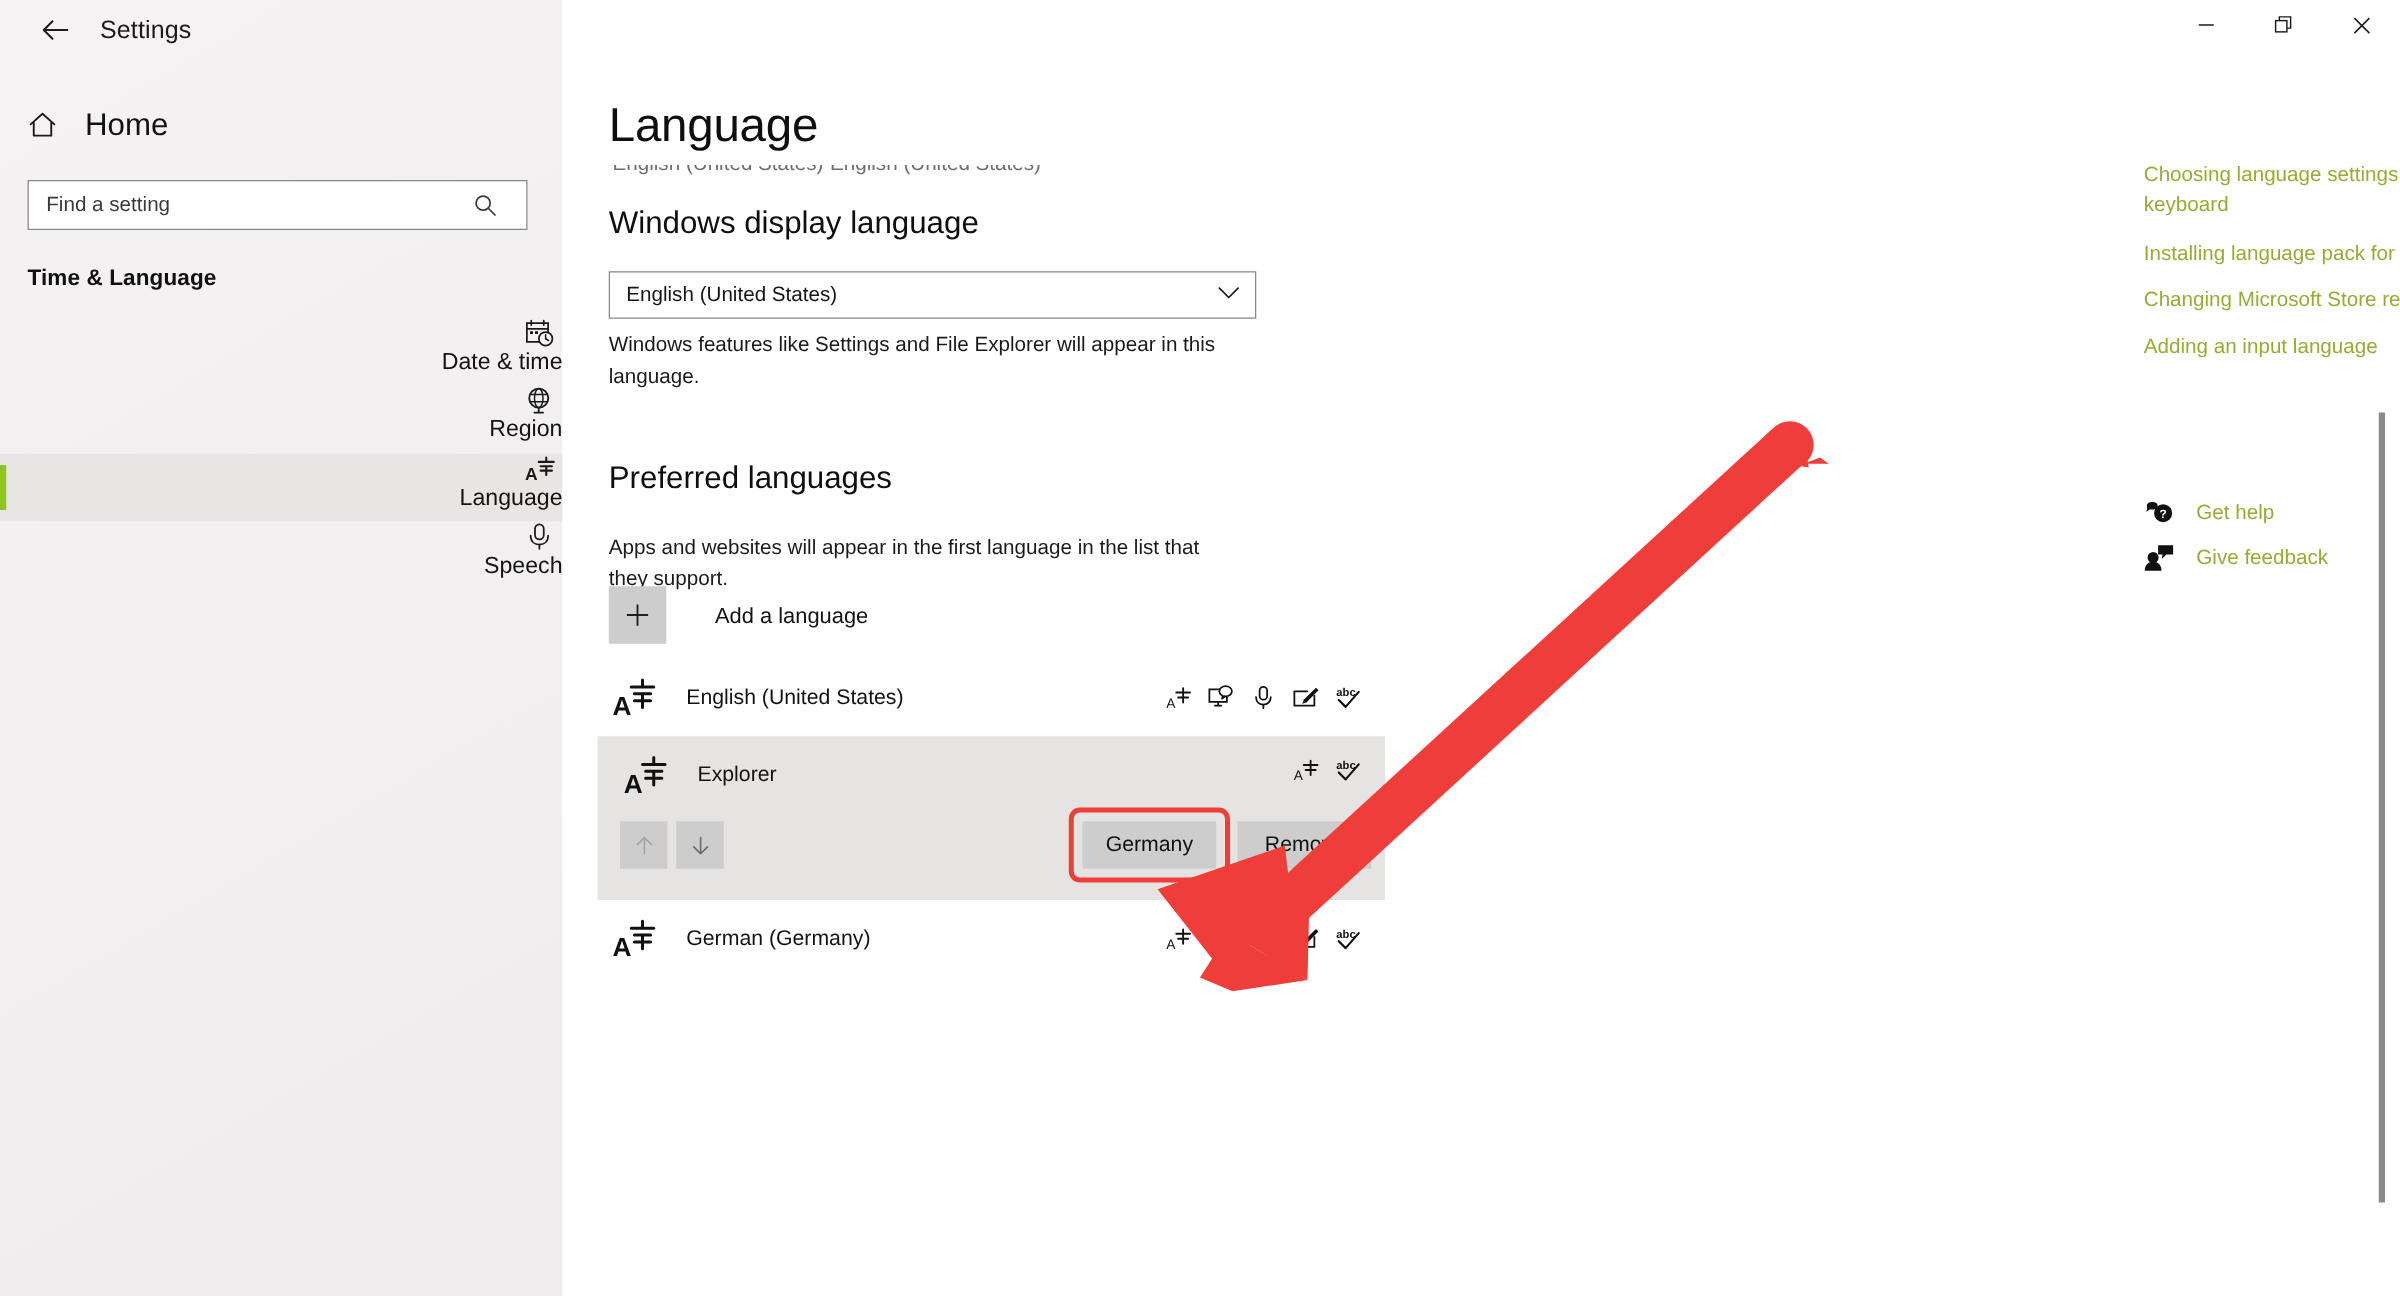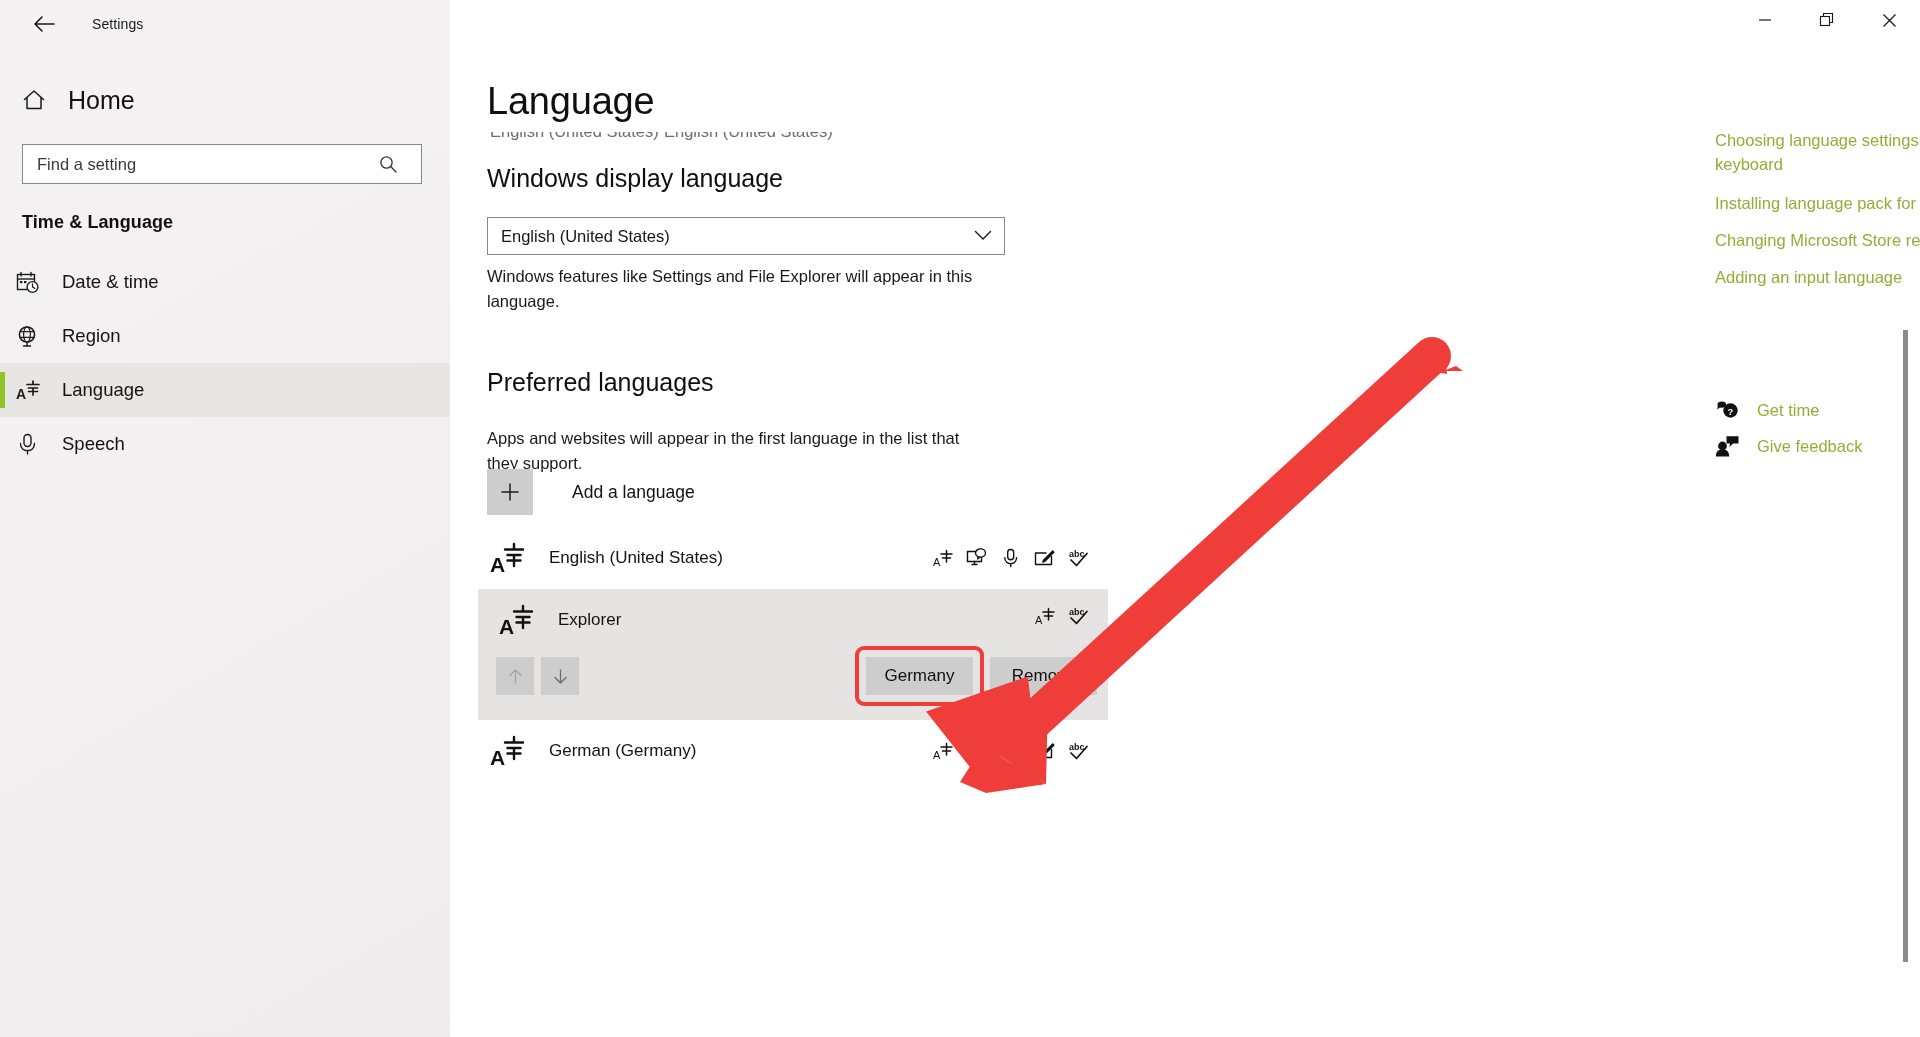--- a/index.html
+++ b/index.html
@@ -16,21 +16,21 @@
     width: 450px; height: 1037px;
     background: linear-gradient(150deg, #f4f2f2 0%, #f2f0f0 40%, #eeecec 100%);
     position: relative; flex: 0 0 450px;
   }
   .titlebar-left { height: 48px; display: flex; align-items: center; padding-left: 22px; }
   .back-btn {
     width: 44px; height: 36px; display: flex; align-items: center; justify-content: center;
     cursor: pointer;
   }
   .back-btn svg { display: block; }
-  .app-title { font-size: 14px; color: #1a1a1a; margin-left: 26px; letter-spacing: .1px; }
+  .app-title { font-size: 20px; color: #1a1a1a; margin-left: 14px; letter-spacing: .1px; }
 
   .home-row {
     display: flex; align-items: center; height: 44px;
     margin-top: 30px; padding-left: 22px; cursor: pointer;
   }
   .home-row .ic { width: 30px; display:flex; align-items:center; justify-content:flex-start; }
   .home-row .lbl { font-size: 25px; color: #121212; margin-left: 16px; }
 
   .search-wrap { margin: 22px 0 0 22px; width: 400px; position: relative; }
   .search-box {
@@ -45,22 +45,22 @@
   .search-box input::placeholder { color: #3a3a3a; }
   .search-ic { width: 40px; display: flex; align-items: center; justify-content: center; cursor: pointer; }
 
   .cat-title {
     font-size: 18px; font-weight: bold; color: #111;
     margin: 28px 0 0 22px; letter-spacing: .1px;
   }
 
   .nav-list { margin-top: 22px; }
   .nav-item {
-    position: relative; display: flex; align-items: center;
-    height: 54px; padding-left: 16px; cursor: pointer;
+    position: relative; display: flex; align-items: flex-end;
+    height: 54px; padding-left: 16px; cursor: pointer; flex-direction: column;
   }
   .nav-item .ic { width: 30px; display: flex; align-items: center; justify-content: flex-start; }
   .nav-item .lbl { font-size: 18.5px; color: #141414; margin-left: 16px; }
   .nav-item.selected { background: #e8e6e5; }
   .nav-item.selected::before {
     content: ""; position: absolute; left: 0; top: 9px;
     width: 5px; height: 36px; background: var(--accent, #8fc327);
   }
 
   
@@ -482,21 +482,21 @@
       <div class="support">
         <div class="support-row">
           <span class="sic">
             <svg width="26" height="22" viewBox="0 0 26 22">
               <path d="M2 3.2 C2 1.6 3.3 0.8 5.4 0.8 C7.6 0.8 8.9 1.6 8.9 3.2 C8.9 4.8 7.6 5.7 5.4 5.7
                        C4.9 5.7 4.4 5.65 4 5.55 L1.6 7.2 L2.2 5.1 C2.1 4.5 2 3.9 2 3.2 Z" fill="#111" transform="translate(0,1.5) scale(1.25)"></path>
               <circle cx="15.5" cy="11.5" r="7.2" fill="#111"></circle>
               <text x="15.5" y="15.6" text-anchor="middle" font-family="Liberation Sans, sans-serif" font-size="9.5" font-weight="bold" fill="#fff">?</text>
             </svg>
           </span>
-          <span class="slbl" style="color: rgb(147, 173, 54);">Get time</span>
+          <span class="slbl" style="color: rgb(147, 173, 54);">Get help</span>
         </div>
         <div class="support-row">
           <span class="sic">
             <svg width="26" height="22" viewBox="0 0 26 22">
               <circle cx="7.5" cy="11" r="4.4" fill="#111"></circle>
               <path d="M0.8 21.5 C0.8 16.6 3.8 14.3 7.5 14.3 C11.2 14.3 14.2 16.6 14.2 21.5 Z" fill="#111"></path>
               <path d="M11.5 1.2 L23.5 1.2 L23.5 8.6 L18.2 8.6 L14.4 12.1 L15 8.6 L11.5 8.6 Z" fill="#111"></path>
             </svg>
           </span>
           <span class="slbl" style="color: rgb(147, 173, 54);">Give feedback</span>

